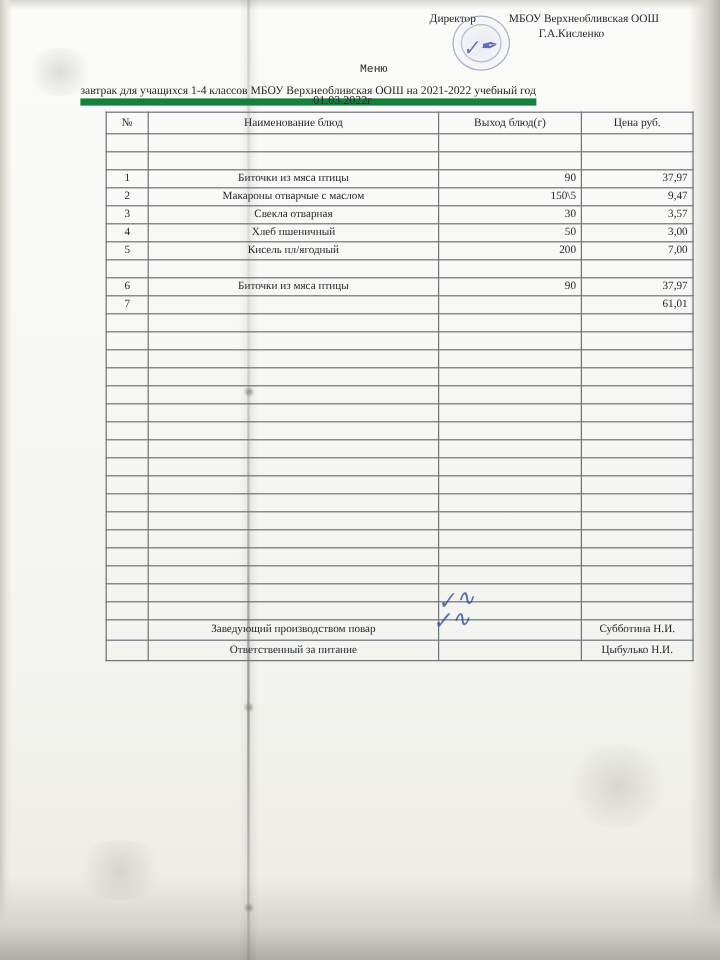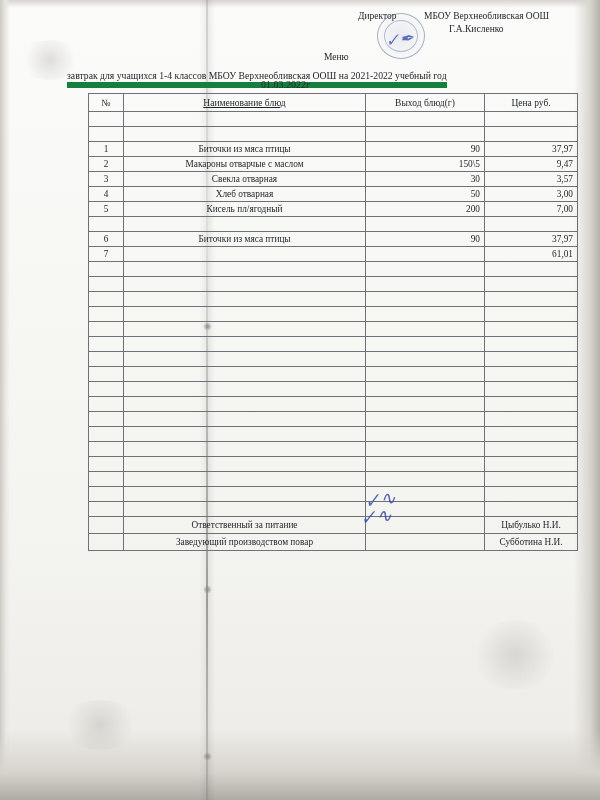--- a/index.html
+++ b/index.html
@@ -84,23 +84,24 @@
     position: absolute;
     font-size: 9.5px;
     color: #24272c;
     white-space: nowrap;
   }
   .hdr-dir { left: 358px; top: 11px; }
   .hdr-school { left: 424px; top: 11px; }
   .hdr-name { left: 449px; top: 24px; }
   .menu-word {
     position: absolute;
-    left: 324px; top: 52px;
+    left: 300px; top: 52px;
     font-size: 9.5px;
     color: #24272c;
+    font-family: Liberation Mono, monospace;
   }
   .title-line {
     position: absolute;
     left: 67px; top: 70px;
     font-size: 9.7px;
     color: #1e2328;
     white-space: nowrap;
     border-bottom: 6px solid #15803d;
     padding-bottom: 1px;
   }
@@ -162,21 +163,21 @@
   }
   .tbl th {
     text-align: center;
     height: 17px;
     font-size: 9.5px;
   }
   .c-num   { width: 26px; text-align: center; }
   .c-name  { width: 233px; text-align: center; padding-left: 22px; }
   .c-out   { width: 110px; text-align: right; padding-right: 18px; }
   .c-price { width: 84px;  text-align: right; padding-right: 10px; margin-left: 32px; }
-  .hdr-name-cell { text-align: center; padding-left: 4px; text-decoration: underline; }
+  .hdr-name-cell { text-align: center; padding-left: 4px; }
   .row-blank td { height: 14px; }
   .sig-row td {
     height: 16px;
     text-align: center;
   }
   .sig-label { text-align: center; padding-left: 4px; }
   .sig-person { text-align: center; }
   .sig-space { position: relative; }
 
   .sig-ink {
@@ -256,21 +257,21 @@
           <td class="c-price">9,47</td>
         </tr>
         <tr>
           <td class="c-num">3</td>
           <td class="c-name">Свекла отварная</td>
           <td class="c-out">30</td>
           <td class="c-price">3,57</td>
         </tr>
         <tr>
           <td class="c-num">4</td>
-          <td class="c-name">Хлеб отварная</td>
+          <td class="c-name">Хлеб пшеничный</td>
           <td class="c-out">50</td>
           <td class="c-price">3,00</td>
         </tr>
         <tr>
           <td class="c-num">5</td>
           <td class="c-name">Кисель пл/ягодный</td>
           <td class="c-out">200</td>
           <td class="c-price">7,00</td>
         </tr>
         <tr>
@@ -388,28 +389,28 @@
           <td class="c-price"></td>
         </tr>
         <tr class="row-blank">
           <td class="c-num"></td>
           <td class="c-name"></td>
           <td class="c-out"></td>
           <td class="c-price"></td>
         </tr>
         <tr class="sig-row">
           <td class="c-num"></td>
+          <td class="c-name sig-label">Заведующий производством повар</td>
+          <td class="c-out sig-space"></td>
+          <td class="c-price sig-person">Субботина Н.И.</td>
+        </tr>
+        <tr class="sig-row">
+          <td class="c-num"></td>
           <td class="c-name sig-label">Ответственный за питание</td>
           <td class="c-out sig-space"></td>
           <td class="c-price sig-person">Цыбулько Н.И.</td>
         </tr>
-        <tr class="sig-row">
-          <td class="c-num"></td>
-          <td class="c-name sig-label">Заведующий производством повар</td>
-          <td class="c-out sig-space"></td>
-          <td class="c-price sig-person">Субботина Н.И.</td>
-        </tr>
       </tbody>
   </table>
 
   <div class="sig-ink sig-ink-1">✓∿</div>
   <div class="sig-ink sig-ink-2">✓∿</div>
 </div>
 
 </body></html>

